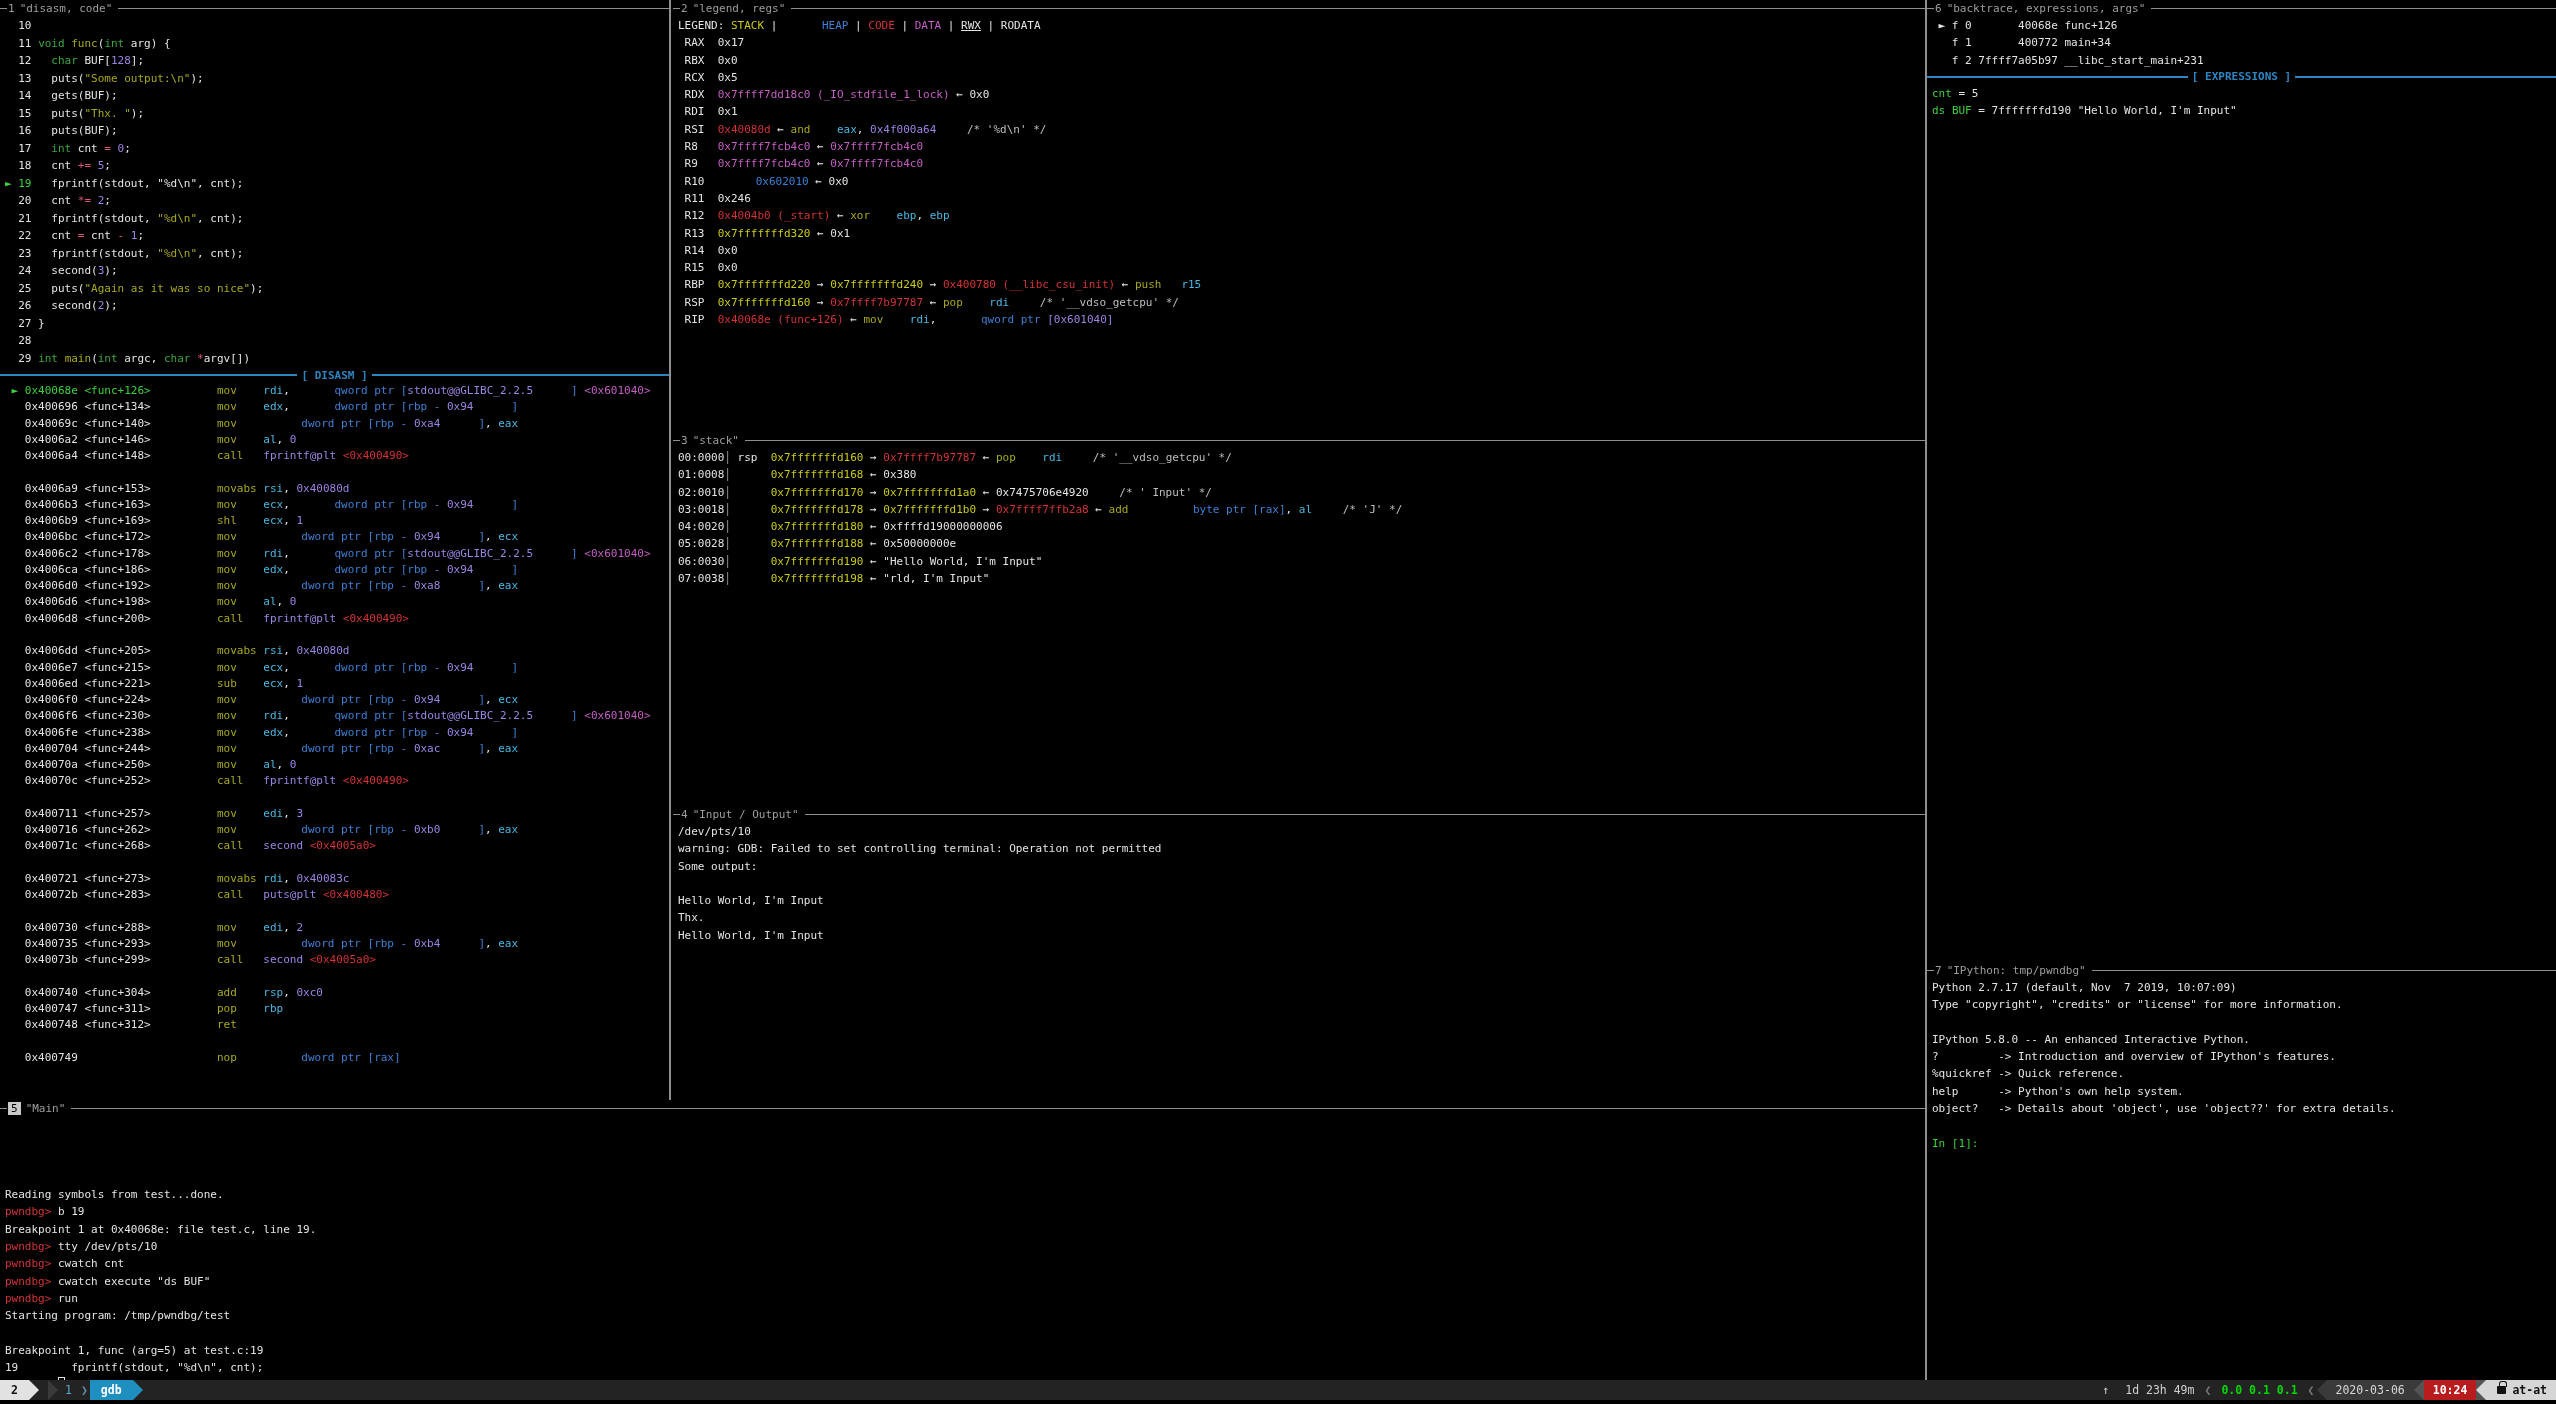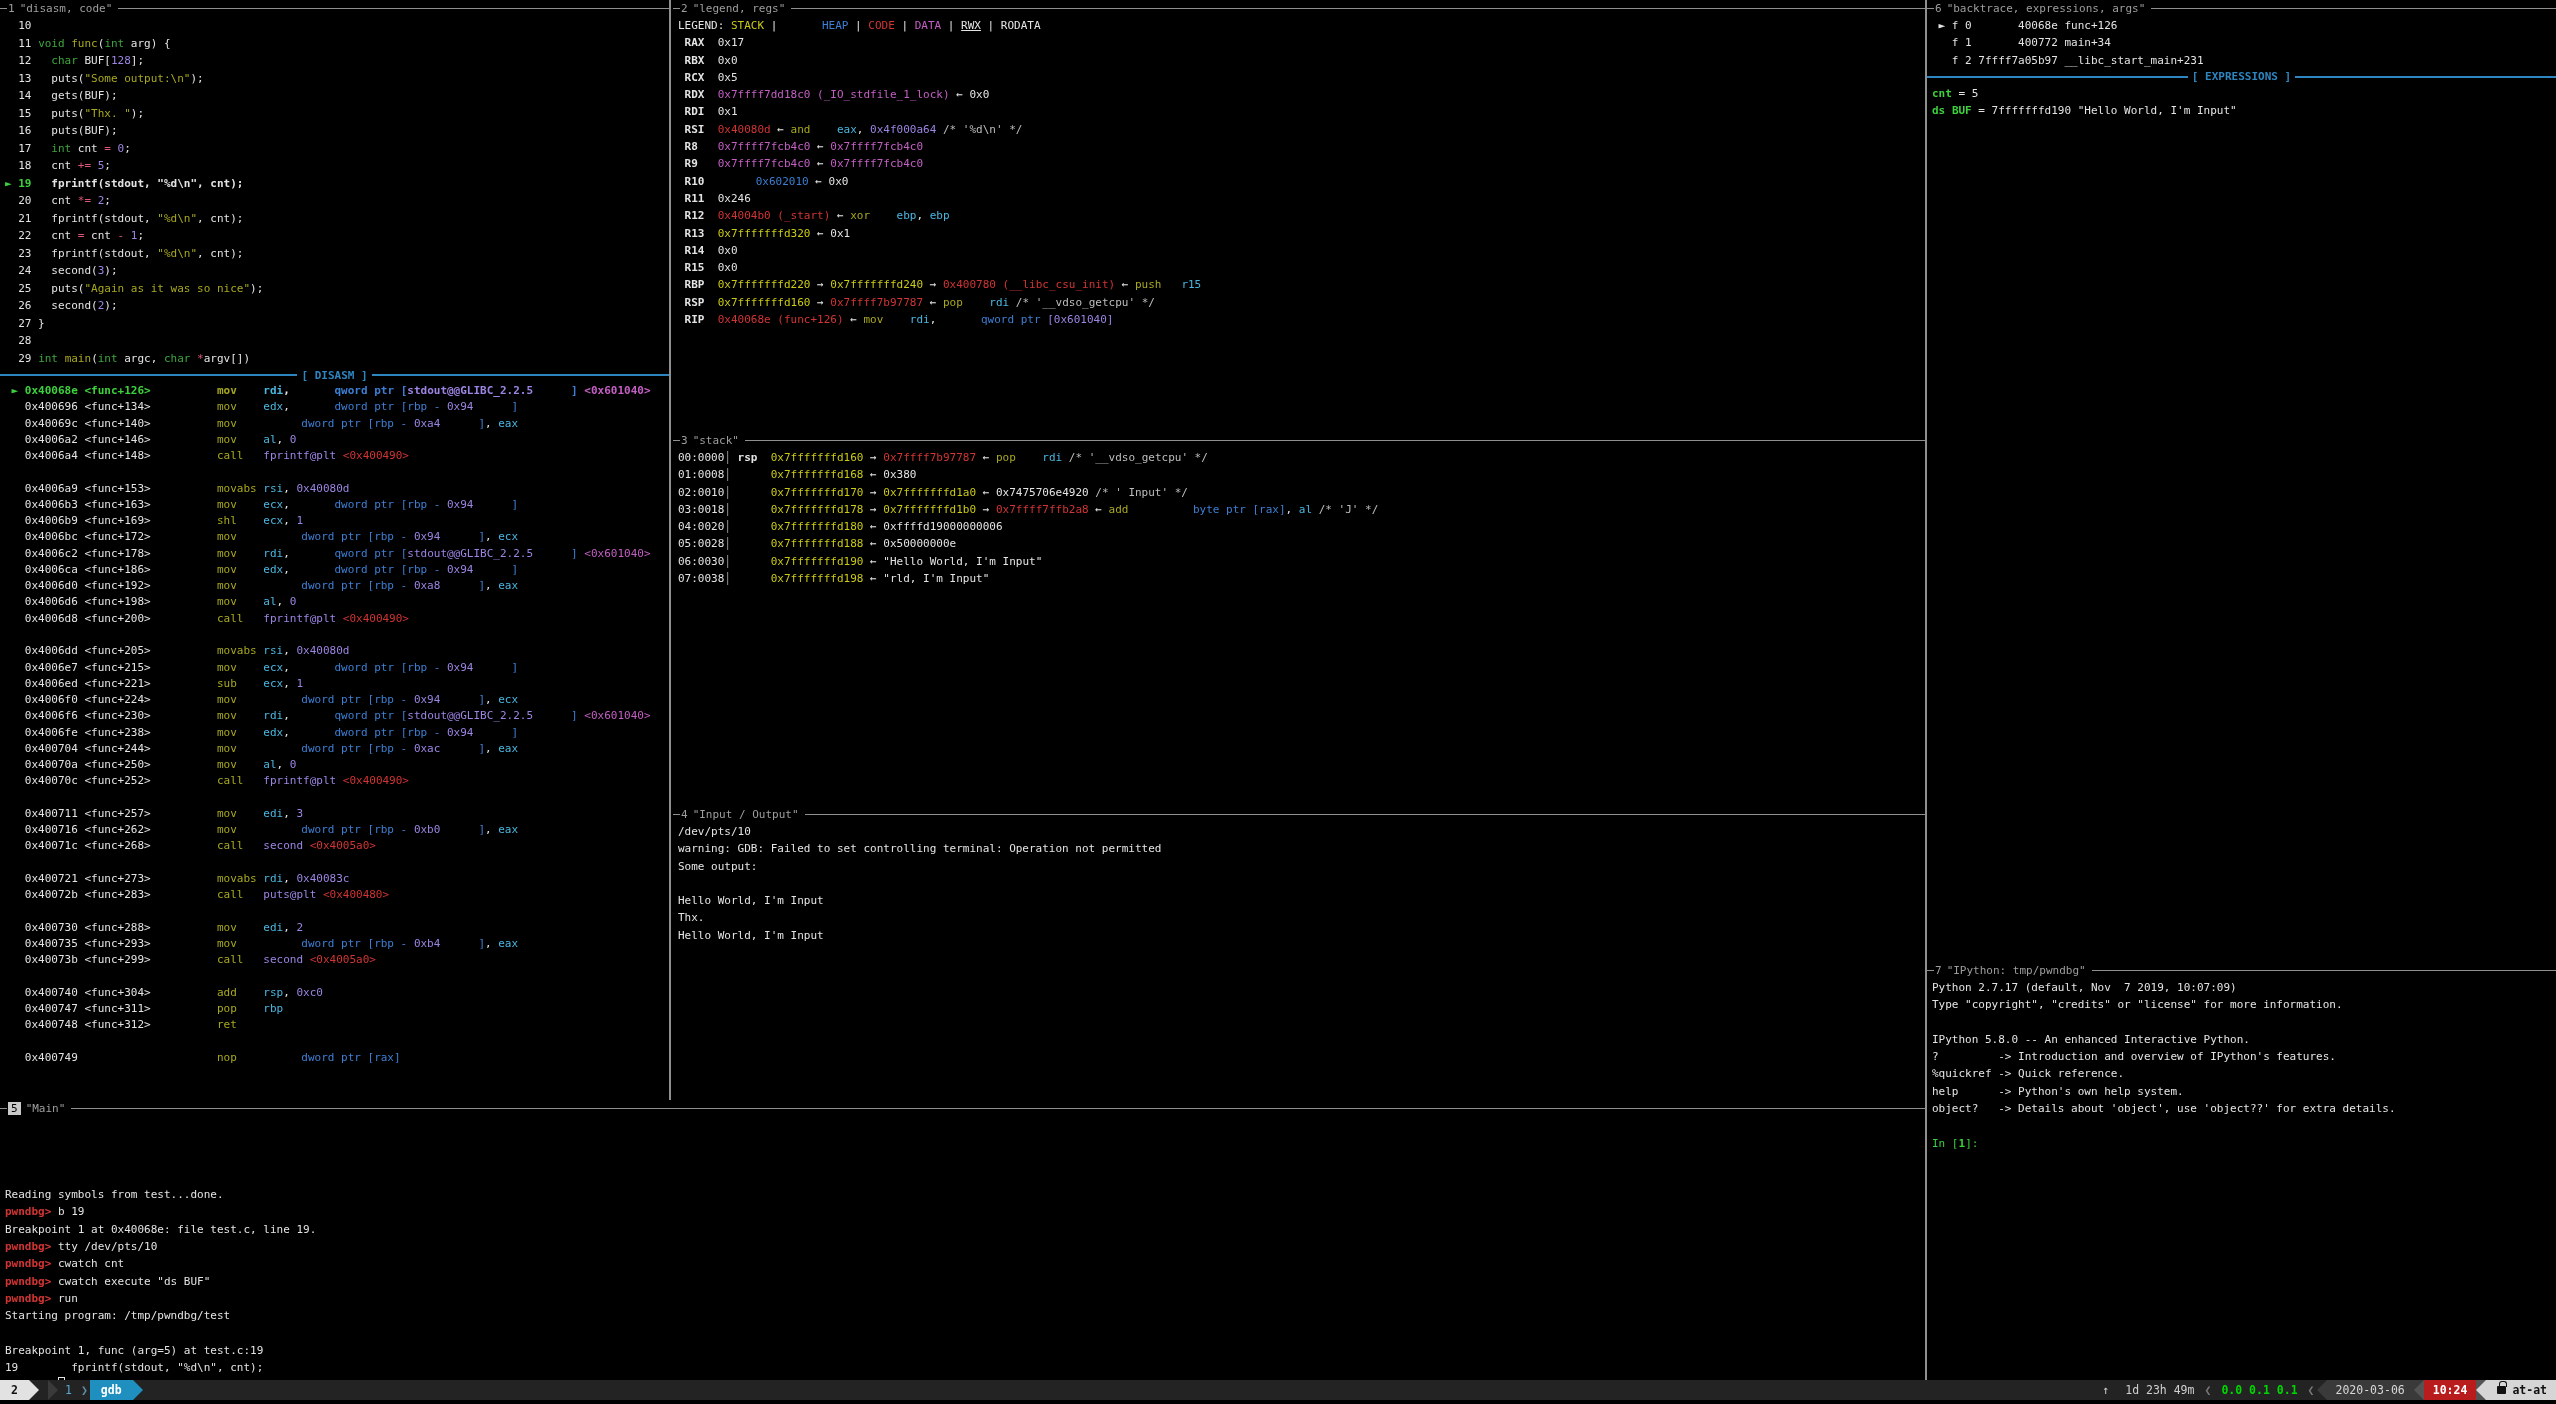--- a/index.html
+++ b/index.html
@@ -22,23 +22,23 @@
   .pnum{margin-left:1px;}
   .pnum.inv{background:#c9c9c9;color:#000;padding:0 3px;}
   .pname{margin:0 6px 0 5px;}
   .pdivider{height:16px;display:flex;align-items:center;color:var(--divider);font-weight:bold;white-space:pre;text-align:right;}
   .pdivider .dfill{flex:1;height:2px;background:var(--divider);}
   .pdivider .dlabel{margin:0 4px;}
   .pcontent{padding-left:5px;}
   .ln{white-space:pre;line-height:17.3px;height:17.3px;}
   .src .ln{line-height:17.5px;height:17.5px;}
   .asm .ln{line-height:16.27px;height:16.27px;}
-  .b{font-weight:bold;}
+  .b{font-weight:normal;}
   .u{text-decoration:underline;}
-  .c-fg{color:var(--fg);} .c-gry{color:var(--gry);} .c-lgry{color:var(--lgry);}
+  .c-fg{color:var(--fg);} .c-gry{color:var(--gry);} .c-lgry{color:var(--lgry);margin-left:24px;}
   .c-red{color:var(--red);} .c-grn{color:var(--grn);} .c-grn2{color:var(--grn2);}
   .c-olv{color:var(--olv);} .c-ylw{color:var(--ylw);} .c-blu{color:var(--blu);padding-left:38px;}
   .c-cyn{color:var(--cyn);} .c-pur{color:var(--pur);} .c-mag{color:var(--mag);margin-top:18px;}
   .c-pnk{color:var(--pnk);}
   .cursor{display:inline-block;width:7px;height:13px;border:1px solid #e4e4e4;vertical-align:-2px;}
   
   #statusbar{position:absolute;left:0;top:1380px;width:2556px;height:24px;background:#000;}
   #statusbar .bar{height:20px;background:#232323;display:flex;align-items:stretch;font-size:11.5px;line-height:20px;}
   .tri{width:0;height:0;border-top:10px solid transparent;border-bottom:10px solid transparent;}
   .tri.r{border-left-width:10px;border-left-style:solid;}

